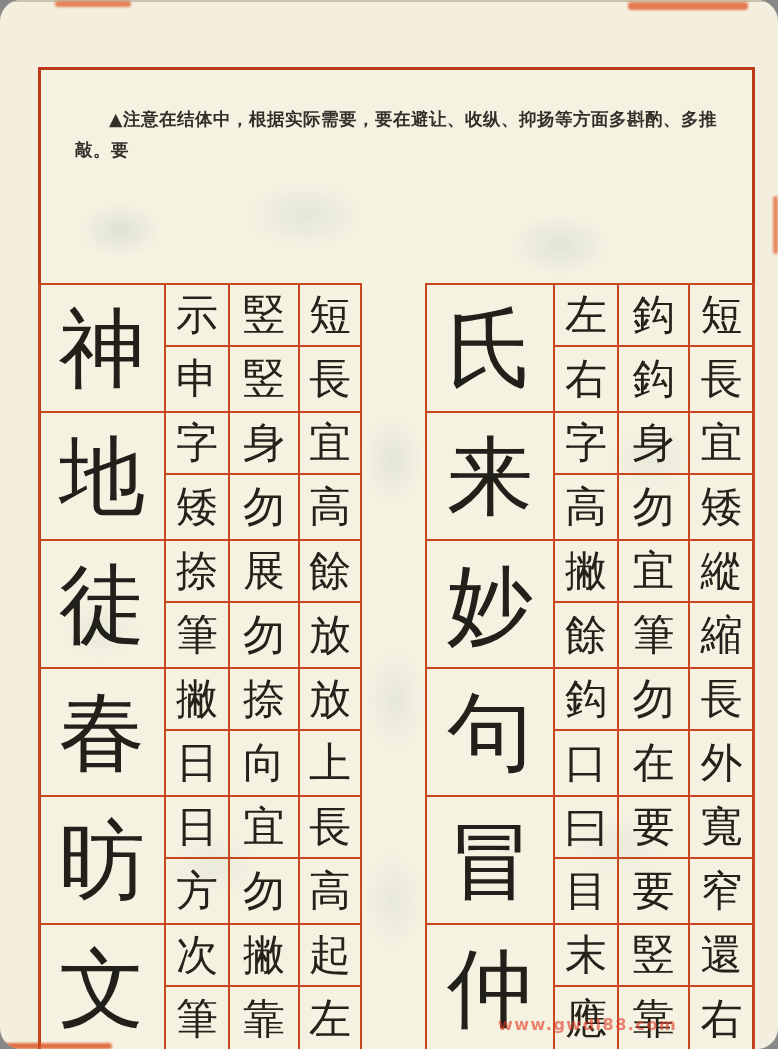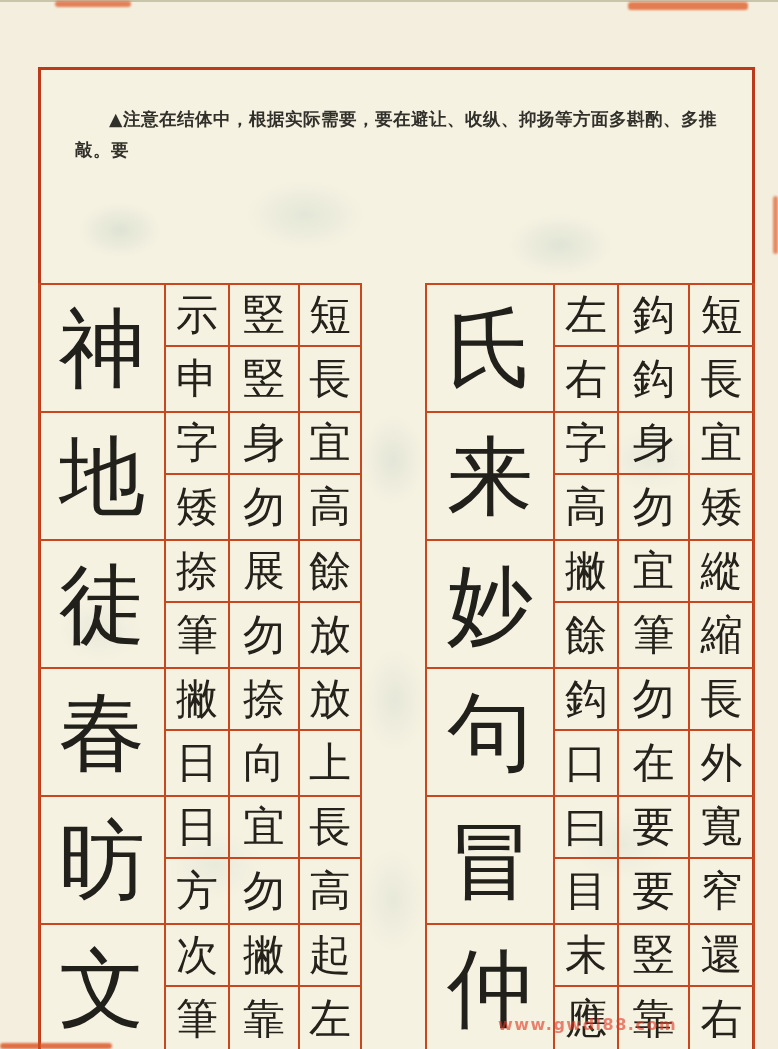--- a/index.html
+++ b/index.html
@@ -3,20 +3,21 @@
 <meta charset="utf-8">
 <style>
   html,body{margin:0;padding:0;background:#888;}
   .page{
     position:relative;
     width:778px;height:1049px;
     margin:0 auto;
     background:#f3eedd;
     overflow:hidden;
     font-family:"DejaVu Sans", sans-serif;
+    border-radius:21px;
   }
   
   .ghost{
     position:absolute;inset:0;pointer-events:none;z-index:1;
     background:
       radial-gradient(60px 40px at 120px 230px, rgba(168,192,176,.30), transparent 70%),
       radial-gradient(85px 50px at 305px 215px, rgba(168,195,180,.24), transparent 70%),
       radial-gradient(75px 45px at 560px 245px, rgba(162,190,175,.26), transparent 70%),
       radial-gradient(45px 65px at 393px 460px, rgba(168,190,180,.24), transparent 70%),
       radial-gradient(45px 75px at 395px 700px, rgba(168,190,180,.20), transparent 70%),

